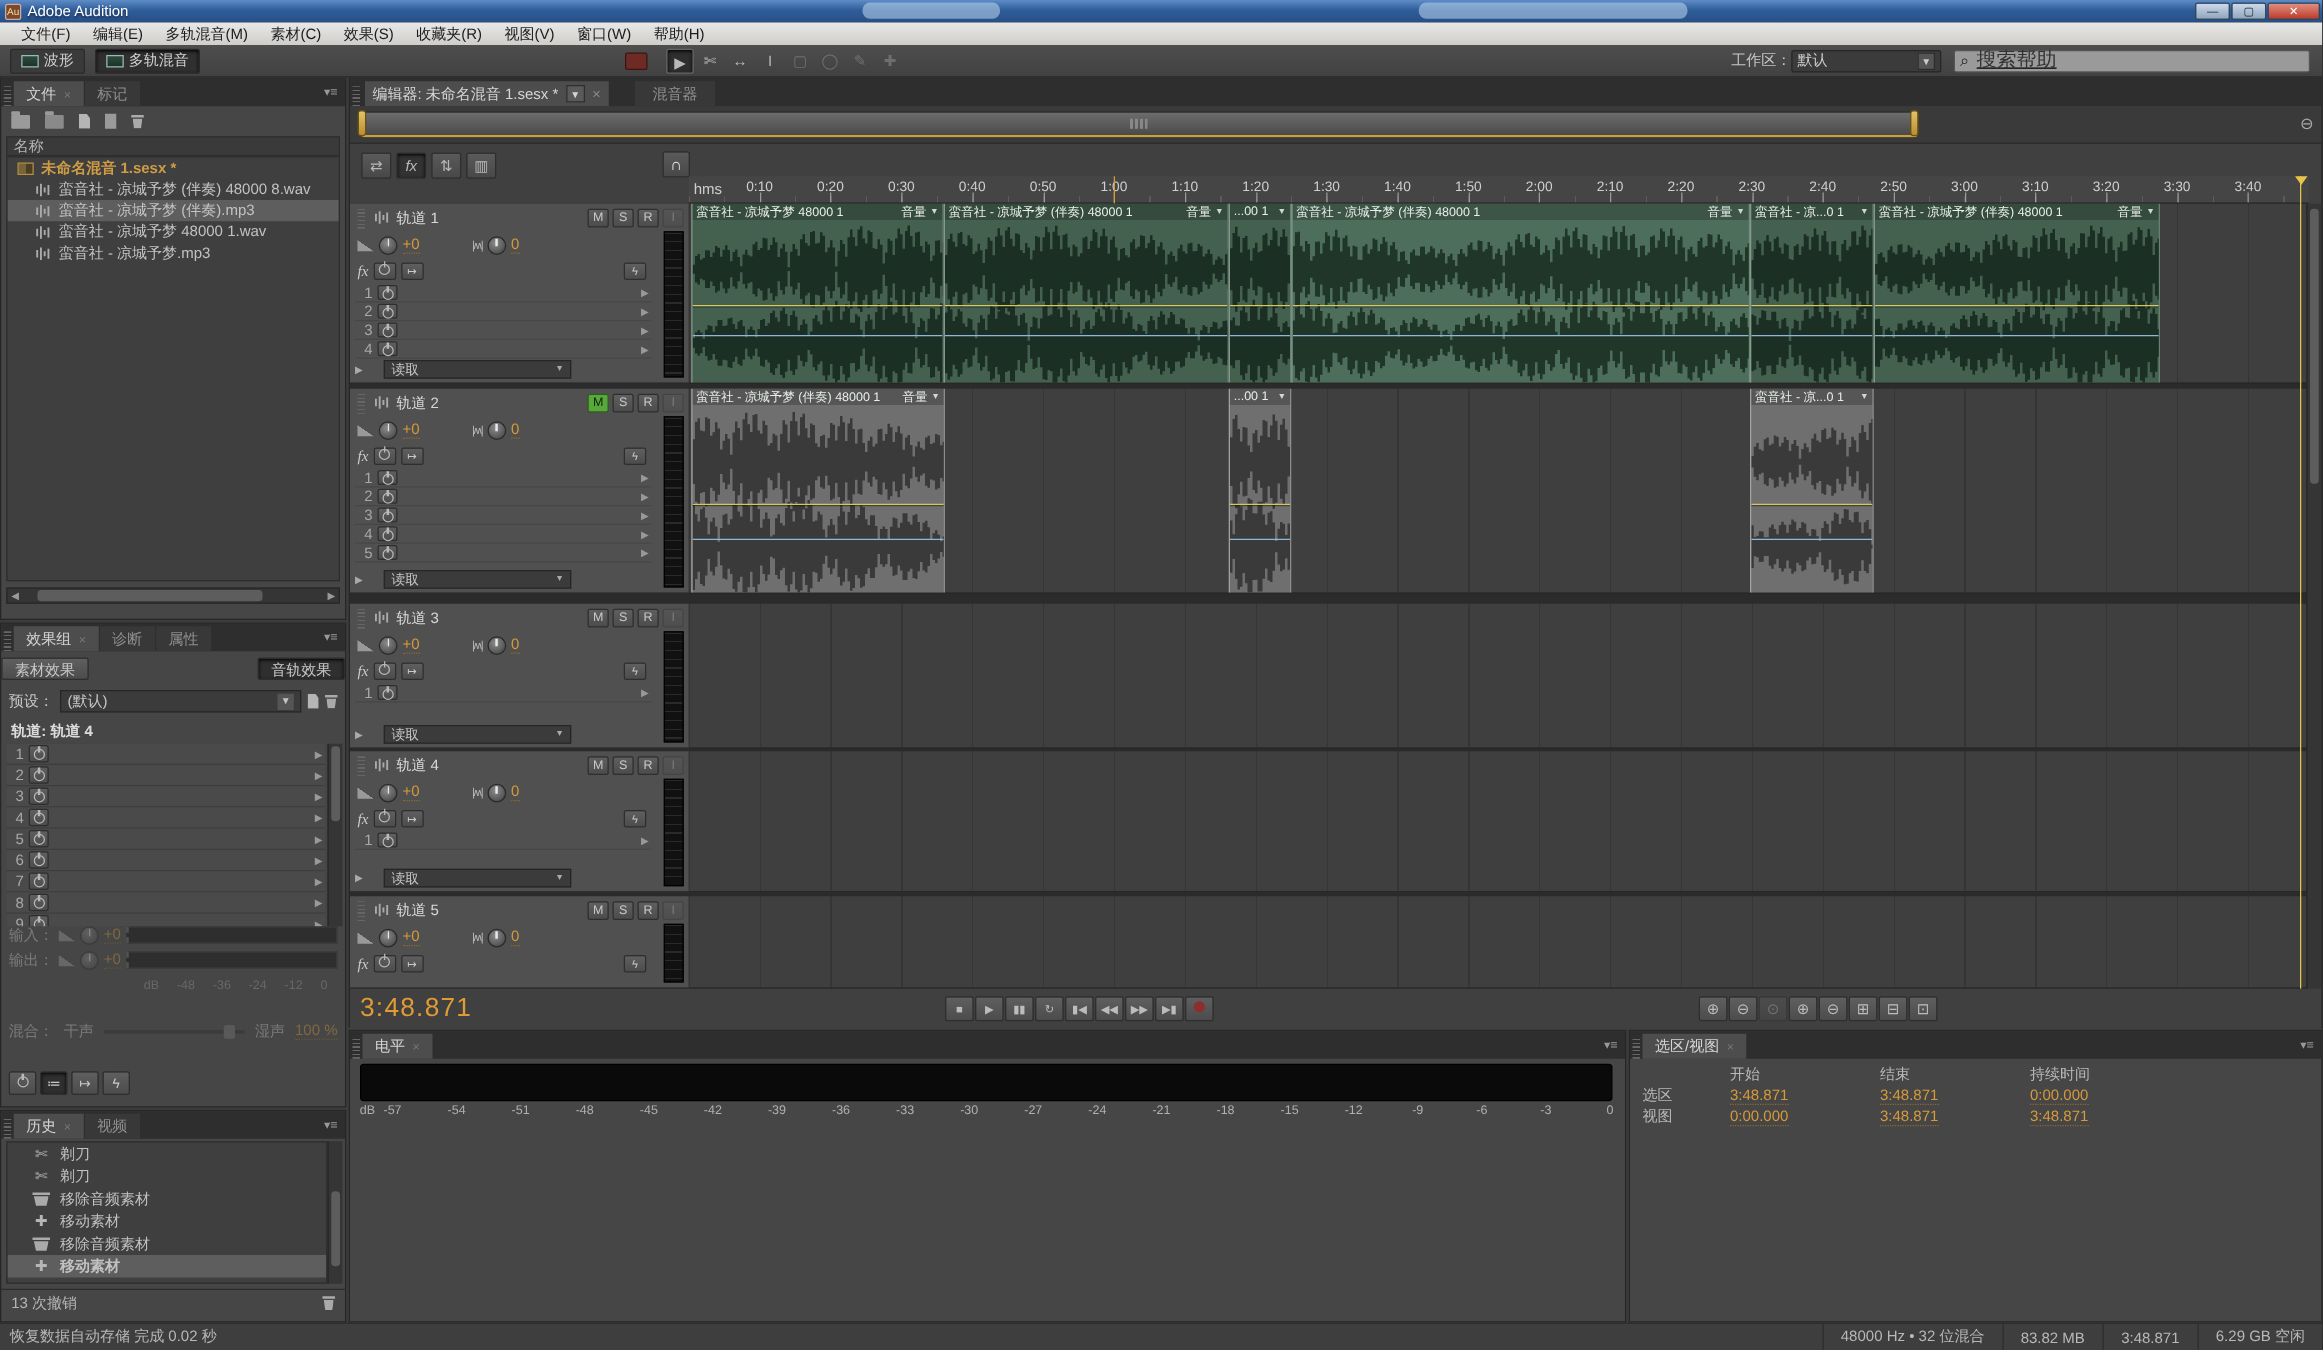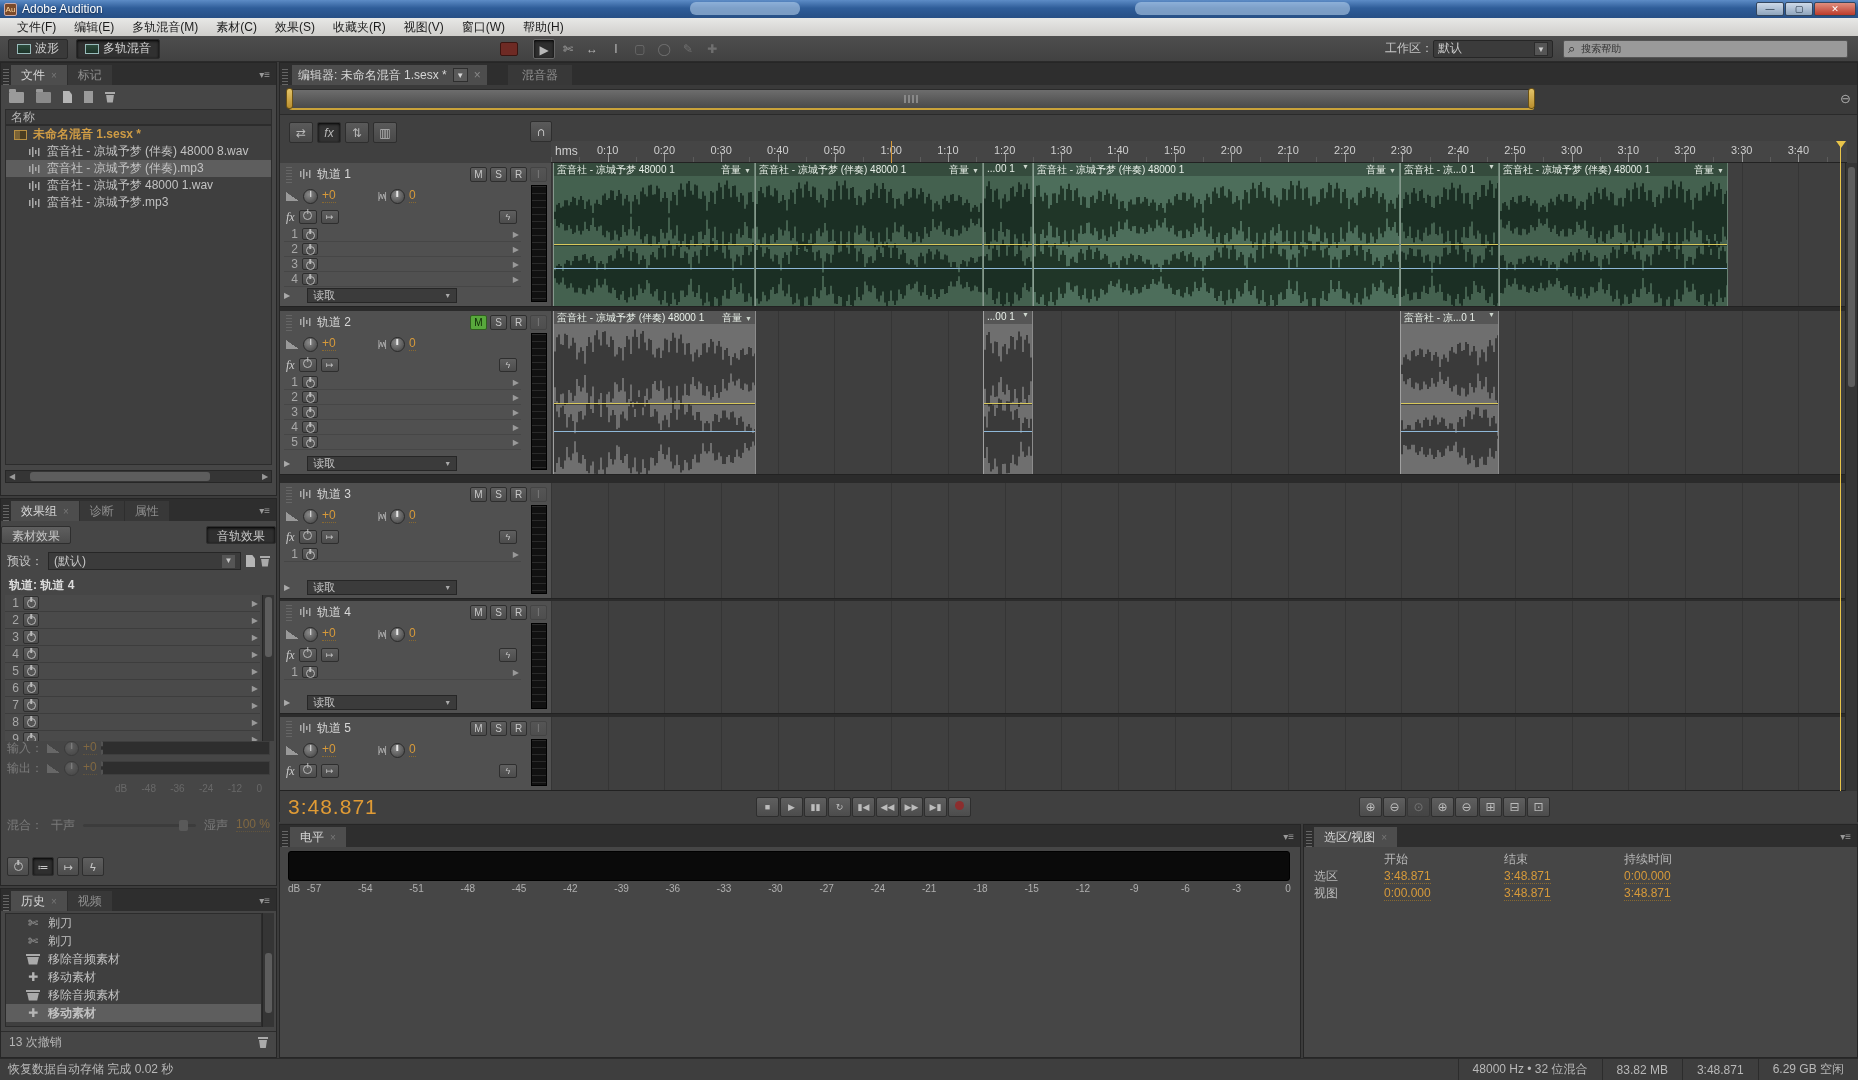--- a/index.html
+++ b/index.html
@@ -21,21 +21,21 @@
   .viewbtn.pressed{background:#303030;box-shadow:inset 0 1px 3px #000;}
   .tbtn{width:22px;height:20px;margin:0 1px;text-align:center;line-height:20px;color:#b8b8b8;font-size:12px;}
   .tbtn.sel{background:#2e2e2e;border:1px solid #666;box-shadow:inset 0 1px 3px #000;border-radius:2px;}
   .tbtn.dim{opacity:.35;}
   #rec-square{width:18px;height:14px;background:#6e2a24;border:1px solid #3a1511;margin-left:340px;border-radius:2px;}
   #tb-right{margin-left:auto;display:flex;align-items:center;gap:10px;padding-right:10px;}
   #workspace-box{display:flex;align-items:center;}
   #workspace-select{width:120px;height:18px;background:#3b3b3b;border:1px solid #262626;color:#ccc;display:flex;align-items:center;padding:0 4px;border-radius:2px;}
   #workspace-select .arr{margin-left:auto;width:14px;height:14px;background:#555;border:1px solid #2c2c2c;font-size:8px;line-height:13px;text-align:center;color:#ccc;}
   #help-search{width:285px;height:18px;background:#9a9a9a;border:1px solid #555;border-radius:2px;color:#222;display:flex;align-items:center;padding:0 4px;gap:4px;}
-  #help-search input{background:transparent;border:none;outline:none;color:#701a75;font-size:10px;width:100%;}
+  #help-search input{background:transparent;border:none;outline:none;color:#000000;font-size:16px;width:100%;text-decoration:underline;}
   #help-search input::placeholder{color:#333;opacity:1;}
   
   .panel{position:absolute;background:#464646;border:1px solid #262626;}
   .tabstrip{position:absolute;left:0;top:0;right:0;height:22px;background:#2e2e2e;display:flex;align-items:flex-end;}
   .tab{height:20px;padding:0 10px;line-height:20px;font-size:12px;color:#8f8f8f;background:#383838;margin-right:1px;}
   .tab.active{background:#4d4d4d;color:#d6d6d6;}
   .tab .x{color:#777;margin-left:6px;font-size:10px;}
   .pmenu{margin-left:auto;color:#999;font-size:10px;padding:0 6px;line-height:20px;}
   .gripdots{width:6px;height:16px;margin:2px 2px 0 2px;background:repeating-linear-gradient(#666 0 1px,transparent 1px 3px);}
   
@@ -148,21 +148,21 @@
   .readbox{width:150px;height:15px;background:#3b3b3b;border:1px solid #262626;display:flex;align-items:center;padding:0 5px;font-size:11px;margin-left:12px;}
   .readbox .arr{margin-left:auto;font-size:7px;color:#aaa;}
   .tmeter{position:absolute;right:4px;top:22px;bottom:4px;width:16px;background:#111;border:1px solid #000;
      background-image:repeating-linear-gradient(#2a2a2a 0 1px,transparent 1px 7px);}
   .lane{position:absolute;left:271px;width:1296px;background:#3f3f3f;border-bottom:1px solid #222;
      background-image:repeating-linear-gradient(90deg,rgba(0,0,0,.16) 0 1px,transparent 1px 56.7px);}
   .clip{position:absolute;top:0;bottom:0;border-left:1px solid rgba(255,255,255,.35);border-right:1px solid rgba(255,255,255,.2);overflow:hidden;}
   .clip.green{background:#44614f;}
   .clip.green.bright{background:#4d6e5b;}
   .clip.gray{background:#6f6f6f;}
-  .cliphdr{position:absolute;left:0;right:0;top:0;height:13px;background:rgba(0,0,0,.22);display:flex;align-items:flex-start;padding:0 3px;gap:4px;font-size:10px;color:#e8efe8;white-space:nowrap;}
+  .cliphdr{position:absolute;left:0;right:0;top:0;height:13px;background:rgba(0,0,0,.22);display:flex;align-items:center;padding:0 3px;gap:4px;font-size:10px;color:#e8efe8;white-space:nowrap;}
   .cliphdr .cvol{margin-left:auto;display:flex;gap:3px;align-items:center;}
   .cliphdr .dn{font-size:7px;color:#cfd8cf;}
   .envline{position:absolute;left:0;right:0;height:1px;}
   .env-y{background:#d8c85c;box-shadow:0 1px 0 rgba(0,0,0,.4);}
   .env-b{background:#8fb8d8;}
   #tracks-scroll{top:100px;height:628px;right:0;}
   
   #transport{position:absolute;left:0;top:728px;right:0;height:32px;background:#404040;display:flex;align-items:center;}
   #time-display{position:absolute;left:8px;top:4px;font-size:21px;color:#e09b35;letter-spacing:1px;}
   #tr-buttons{position:absolute;left:476px;display:flex;gap:1px;}

